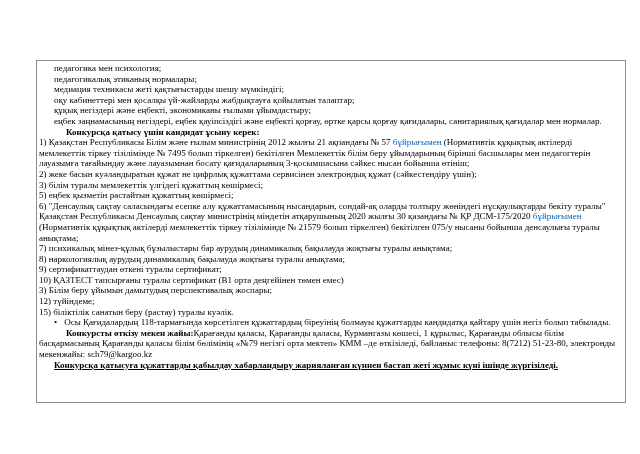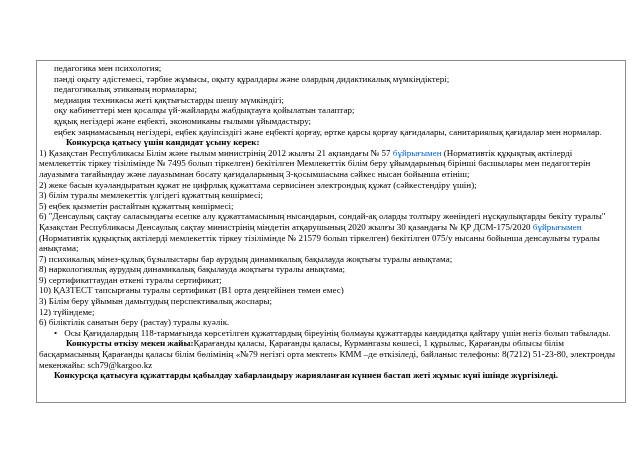--- a/index.html
+++ b/index.html
@@ -36,31 +36,31 @@
   .indent { text-indent: 15px; }
   .bold { font-weight: bold; padding-left: 27px; }
   .note-para { text-indent: 15px; }
   .bullet { padding-right: 7px; }
   .doc-link {
     color: #0563c1;
     cursor: pointer;
   }
   .deadline {
     font-weight: bold;
+    text-decoration: underline;
     text-indent: 15px;
   }
 </style>
 </head>
 <body>
 
 <div class="page">
   <div class="doc-box">
 
     <p class="indent">педагогика мен психология;</p>
-    <p class="indent">пәнді оқыту әдістемесі, тәрбие жұмысы, оқыту құралдары және олардың дидактикалық мүмкіндіктері;</p>
     <p class="indent">педагогикалық этиканың нормалары;</p>
     <p class="indent">медиация техникасы жеті қақтығыстарды шешу мүмкіндігі;</p>
     <p class="indent">оқу кабинеттері мен қосалқы үй-жайларды жабдықтауға қойылатын талаптар;</p>
     <p class="indent">құқық негіздері және еңбекті, экономиканы ғылыми ұйымдастыру;</p>
     <p class="indent">еңбек заңнамасының негіздері, еңбек қауіпсіздігі және еңбекті қорғау, өртке қарсы қорғау қағидалары, санитариялық қағидалар мен нормалар.</p>
 
     <p class="bold">Конкурсқа қатысу үшін кандидат ұсыну керек:</p>
 
     <p><span>1) Қазақстан Республикасы Білім және ғылым министрінің 2012 жылғы 21 ақпандағы № 57 </span><a class="doc-link">бұйрығымен</a><span> (Нормативтік құқықтық актілерді мемлекеттік тіркеу тізілімінде № 7495 болып тіркелген) бекітілген Мемлекеттік білім беру ұйымдарының бірінші басшылары мен педагогтерін лауазымға тағайындау және лауазымнан босату қағидаларының 3-қосымшасына сәйкес нысан бойынша өтініш;</span></p>
 
@@ -69,21 +69,21 @@
     <p>5) еңбек қызметін растайтын құжаттың көшірмесі;</p>
 
     <p><span>6) "Денсаулық сақтау саласындағы есепке алу құжаттамасының нысандарын, сондай-ақ оларды толтыру жөніндегі нұсқаулықтарды бекіту туралы" Қазақстан Республикасы Денсаулық сақтау министрінің міндетін атқарушының 2020 жылғы 30 қазандағы № ҚР ДСМ-175/2020 </span><a class="doc-link">бұйрығымен</a><span> (Нормативтік құқықтық актілерді мемлекеттік тіркеу тізілімінде № 21579 болып тіркелген) бекітілген 075/у нысаны бойынша денсаулығы туралы анықтама;</span></p>
 
     <p>7) психикалық мінез-құлық бұзылыстары бар аурудың динамикалық бақылауда жоқтығы туралы анықтама;</p>
     <p>8) наркологиялық аурудың динамикалық бақылауда жоқтығы туралы анықтама;</p>
     <p>9) сертификаттаудан өткені туралы сертификат;</p>
     <p>10) ҚАЗТЕСТ тапсырғаны туралы сертификат (В1 орта деңгейінен төмен емес)</p>
     <p>3) Білім беру ұйымын дамытудың перспективалық жоспары;</p>
     <p>12) түйіндеме;</p>
-    <p>6) біліктілік санатын беру (растау) туралы куәлік.</p>
+    <p>15) біліктілік санатын беру (растау) туралы куәлік.</p>
 
     <p class="note-para"><span class="bullet">•</span><span>Осы Қағидалардың 118-тармағында көрсетілген құжаттардың біреуінің болмауы құжаттарды кандидатқа қайтару үшін негіз болып табылады.</span></p>
 
     <p><span class="bold">Конкурсты өткізу мекен жайы:</span><span>Қарағанды қаласы, Қарағанды қаласы, Курмангазы көшесі, 1 құрылыс, Қарағанды облысы білім басқармасының Қарағанды қаласы білім бөлімінің «№79 негізгі орта мектеп» КММ –де өткізіледі, байланыс телефоны: 8(7212) 51-23-80, электронды мекенжайы: sch79@kargoo.kz</span></p>
 
     <p class="deadline">Конкурсқа қатысуға құжаттарды қабылдау хабарландыру жарияланған күннен бастап жеті жұмыс күні ішінде жүргізіледі.</p>
 
   </div>
 </div>
 

